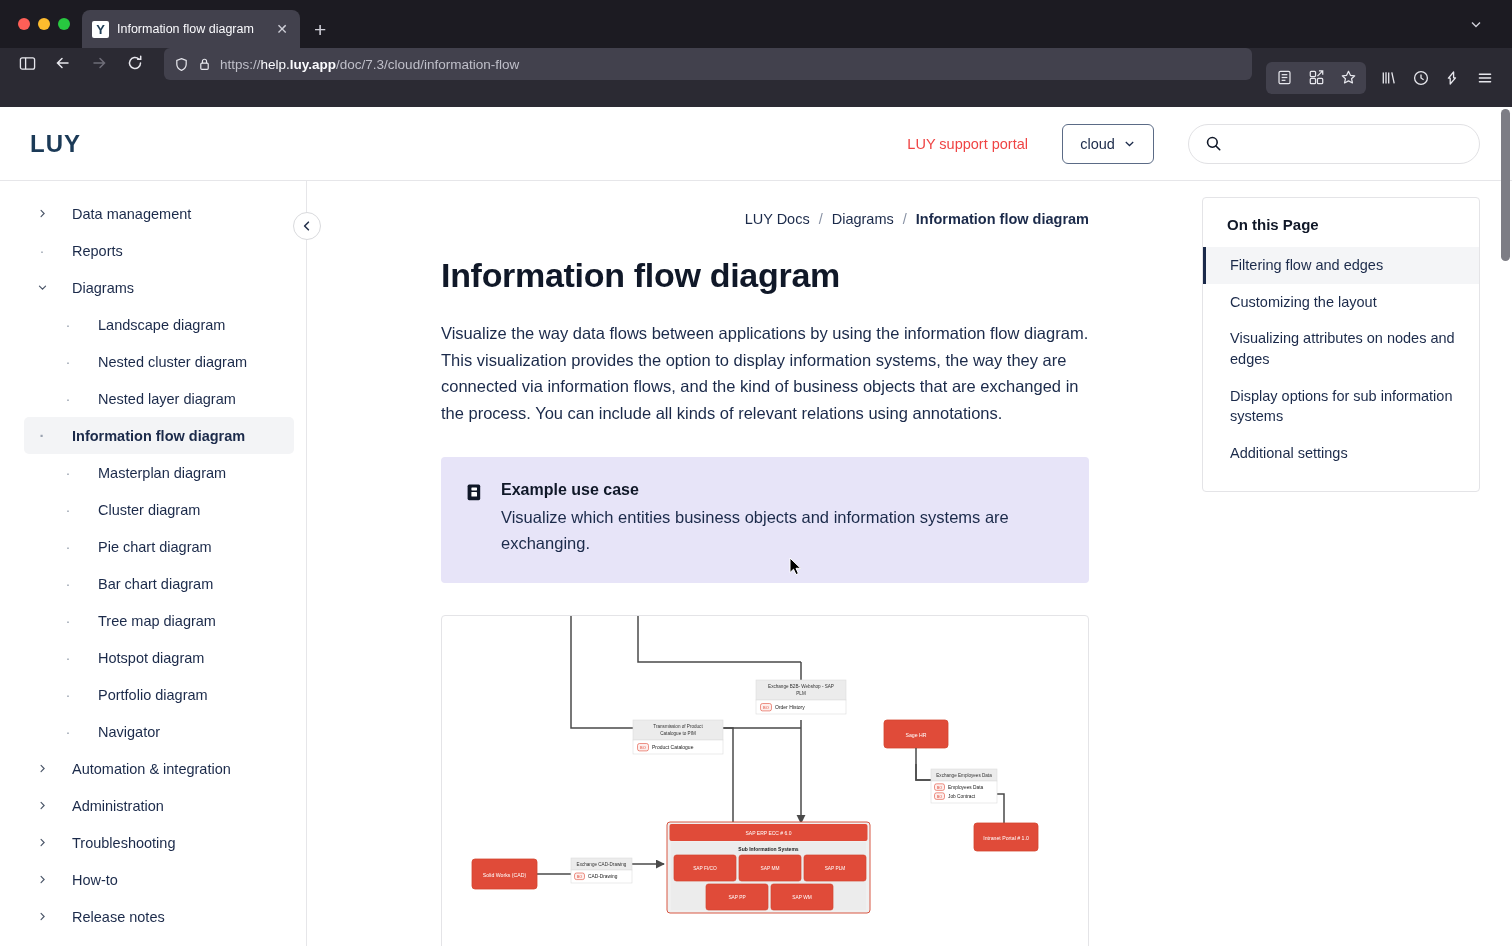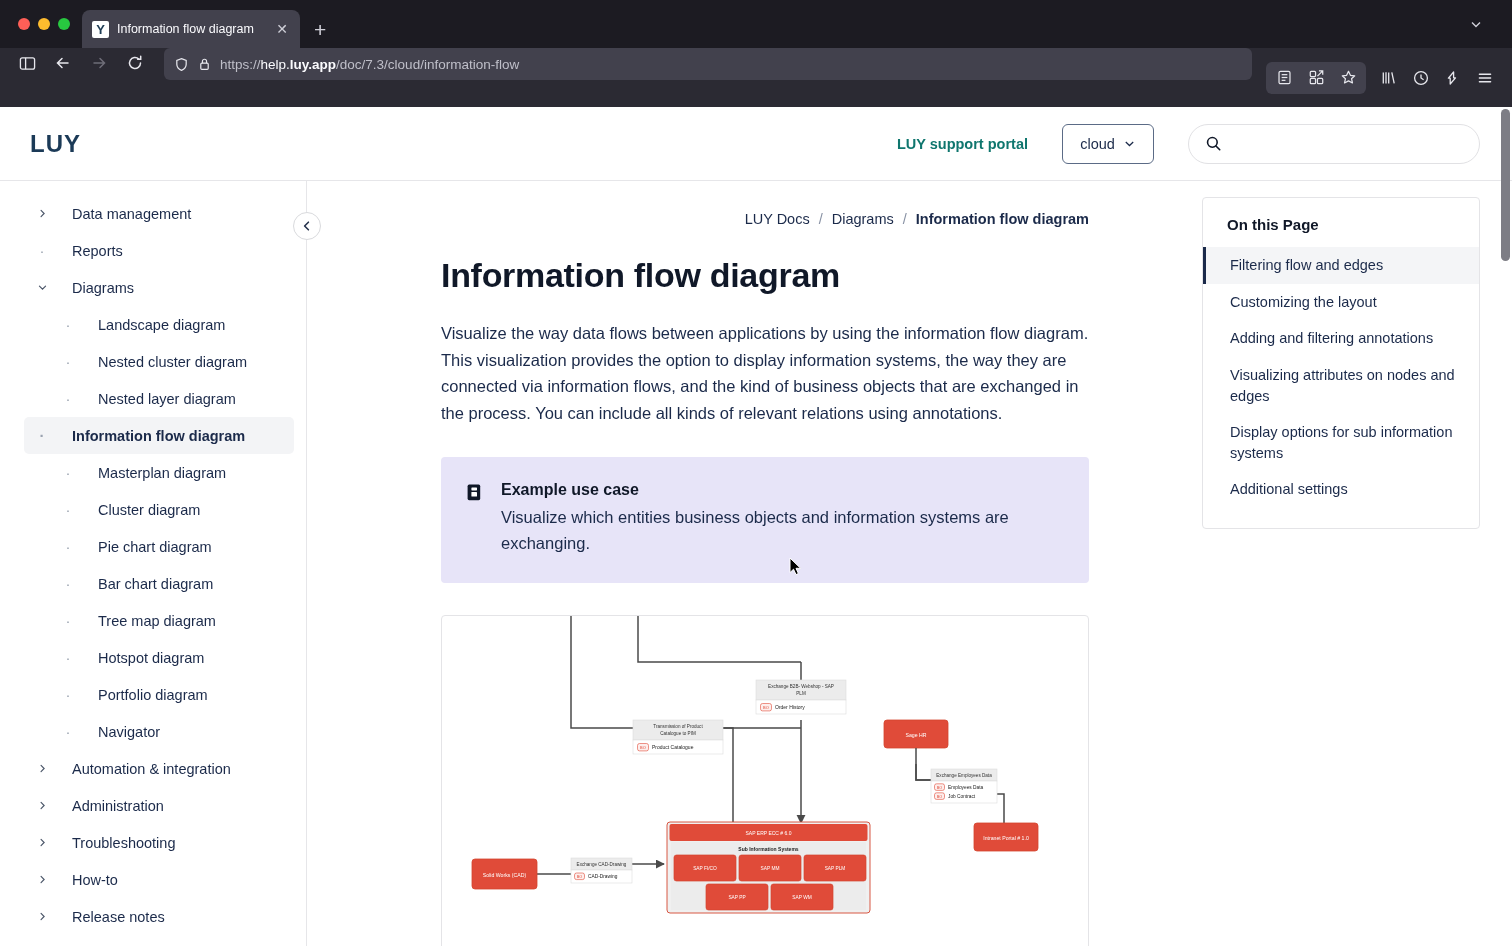--- a/index.html
+++ b/index.html
@@ -57,21 +57,21 @@
 
   
   .page { flex:1 1 auto; background:#fff; position:relative; overflow:hidden; }
 
   .site-header {
     height:74px; border-bottom:1px solid #e6e6e9; display:flex; align-items:center;
     padding: 0 30px; background:#fff;
   }
   .logo { font-size:24px; letter-spacing:1px; color:#1b3a57; font-weight:600; }
   .header-right { margin-left:auto; display:flex; align-items:center; gap:34px; padding-right:2px;}
-  .support-link { font-size:14.5px; color:#0f766e; font-weight:700; }
+  .support-link { font-size:14.5px; color:#ef4444; font-weight:400; }
   .version-select {
     border:1px solid #5b6b86; border-radius:6px; height:40px; width:92px;
     display:flex; align-items:center; justify-content:center; gap:8px;
     font-size:14.5px; color:#1b2a4a; background:#fff;
   }
   .searchbox {
     width:292px; height:40px; border:1px solid #e1e1e4; border-radius:20px;
     display:flex; align-items:center; padding: 0 16px; gap:10px; background:#fff;
   }
   .search-input { border:none; outline:none; font-size:14px; width:100%; background:transparent; color:#1b2a4a; }
@@ -537,21 +537,20 @@
 
         </div>
       </main>
 
       <aside class="toc-col">
         <div class="toc">
           <div class="toc-title">On this Page</div>
           <div id="toc-list">
               <div class="toc-item active">Filtering flow and edges</div>
               <div class="toc-item">Customizing the layout</div>
-              <div class="toc-item">Adding and filtering annotations</div>
               <div class="toc-item">Visualizing attributes on nodes and edges</div>
               <div class="toc-item">Display options for sub information systems</div>
               <div class="toc-item">Additional settings</div>
             </div>
         </div>
       </aside>
 
     </div>
 
     <span class="cursor">

